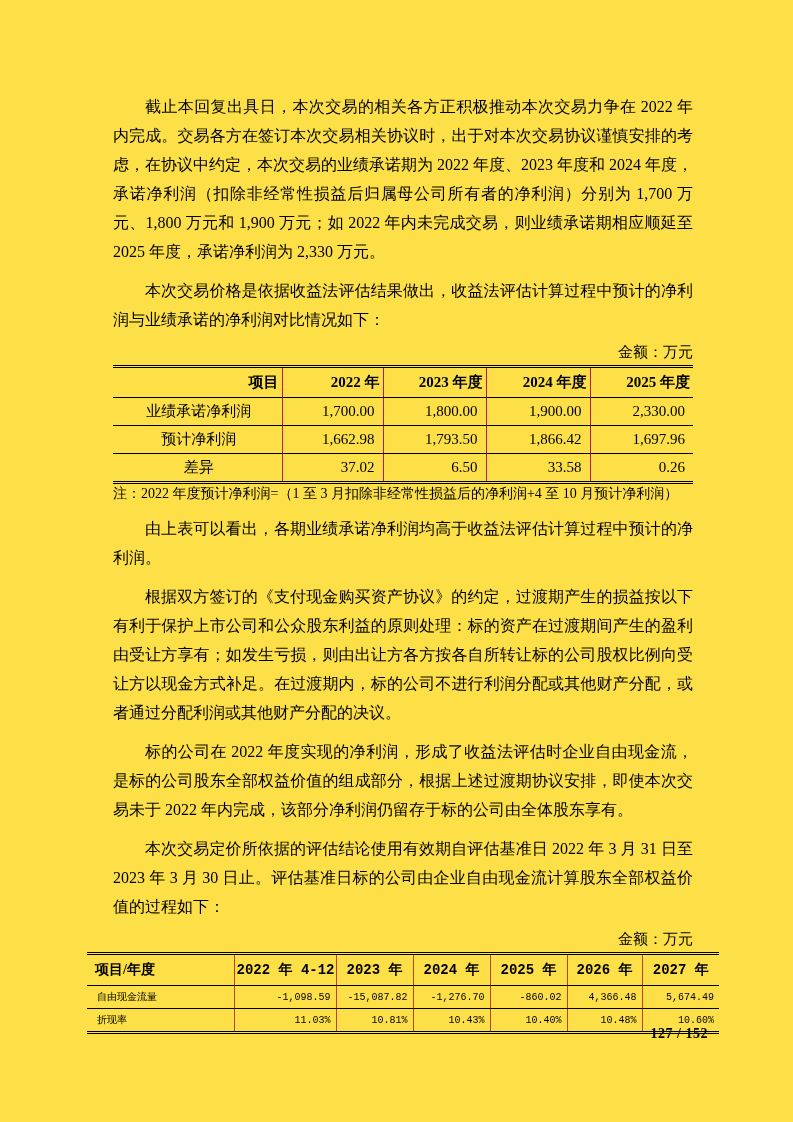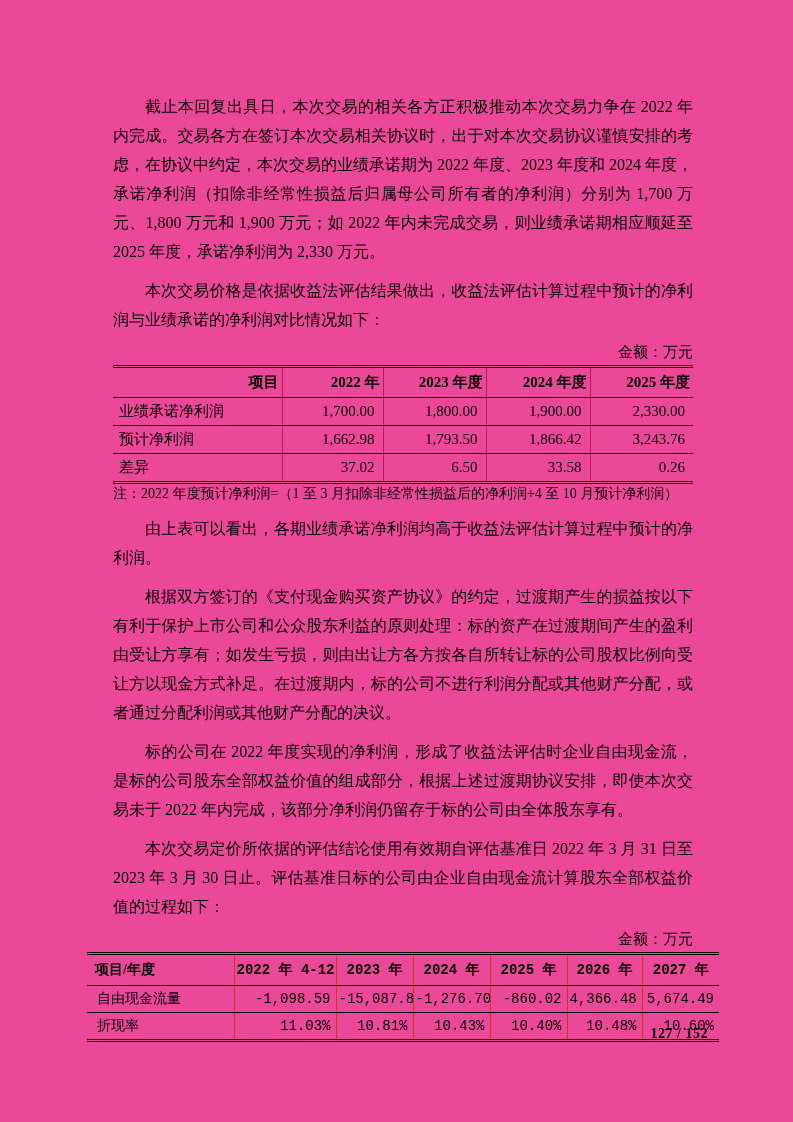--- a/index.html
+++ b/index.html
@@ -1,49 +1,49 @@
 <!DOCTYPE html>
 <html><head>
 <meta charset="utf-8">
 <style>
   * { margin:0; padding:0; box-sizing:border-box; }
   html,body { background:#ffffff; }
   body { width:793px; height:1122px; }
   .page {
-    position:relative; width:793px; height:1122px; background:#ec4899;
+    position:relative; width:793px; height:1122px; background:#fde047;
     font-family:"Liberation Serif","DejaVu Serif",serif; color:#000000; overflow:hidden;
   }
   .content { position:absolute; left:113px; top:92px; width:580px; }
   p.para {
     font-size:16px; line-height:29px; text-align:justify; text-indent:32px;
     margin-top:10px; word-break:break-all;
   }
   .content > p.para:first-child { margin-top:0; }
   .unit-label { text-align:right; font-size:15px; line-height:21px; margin-top:8px; }
   table { border-collapse:collapse; table-layout:fixed; width:580px;
           border-top:3px double #000; border-bottom:3px double #000; margin-top:2px; }
   th, td { overflow:hidden; white-space:nowrap; }
   
   #t1 col.c0{width:169px} #t1 col.c1{width:101px} #t1 col.c2{width:103px}
   #t1 col.c3{width:104px} #t1 col.c4{width:103px}
   #t1 th { font-size:15px; font-weight:bold; text-align:right; padding:5px 3px; }
   #t1 td { font-size:15px; padding:4px 3px; }
-  #t1 td.label { text-align:left; padding-left:6px; }
+  #t1 td.label { text-align:center; padding-left:6px; }
   #t1 td.num  { text-align:right; padding-right:8px; }
   #t1 th, #t1 td { border-bottom:1px solid #000; }
   #t1 tbody tr:last-child td { border-bottom:none; }
   #t1 th + th, #t1 td + td { border-left:1px solid #be185d; }
   .note { font-size:14px; line-height:20px; white-space:nowrap; }
   
   #t2 { width:632px; margin-left:-26px; }
   #t2 col.c0{width:147px} #t2 col.c1{width:102px} #t2 col.c2{width:77px}
   #t2 col.c3{width:77px}  #t2 col.c4{width:77px}  #t2 col.c5{width:75px} #t2 col.c6{width:77px}
   #t2 th { font-size:14px; font-weight:bold; text-align:center; padding:6px 2px; }
   #t2 th.label { text-align:left; padding-left:8px; }
-  #t2 td { font-size:14px; padding:4px 2px; }
+  #t2 td { font-size:10px; padding:4px 2px; }
   #t2 td.label { text-align:left; padding-left:10px; }
   #t2 td.num  { text-align:right; padding-right:5px; }
   #t2 th, #t2 td { border-bottom:1px solid #000; }
   #t2 tbody tr:last-child td { border-bottom:none; }
   #t2 th + th, #t2 td + td { border-left:1px solid #c2410c;font-family:Liberation Mono, monospace; }
   .pagenum {
     position:absolute; right:85px; top:1026px;
     font-size:14px; font-weight:bold; letter-spacing:0.5px;
   }
 </style>
@@ -81,21 +81,21 @@
           <td class="num">1,700.00</td>
           <td class="num">1,800.00</td>
           <td class="num">1,900.00</td>
           <td class="num">2,330.00</td>
         </tr>
         <tr>
           <td class="label">预计净利润</td>
           <td class="num">1,662.98</td>
           <td class="num">1,793.50</td>
           <td class="num">1,866.42</td>
-          <td class="num">3,243.76</td>
+          <td class="num">1,697.96</td>
         </tr>
         <tr>
           <td class="label">差异</td>
           <td class="num">37.02</td>
           <td class="num">6.50</td>
           <td class="num">33.58</td>
           <td class="num">0.26</td>
         </tr>
       </tbody>
     </table>

